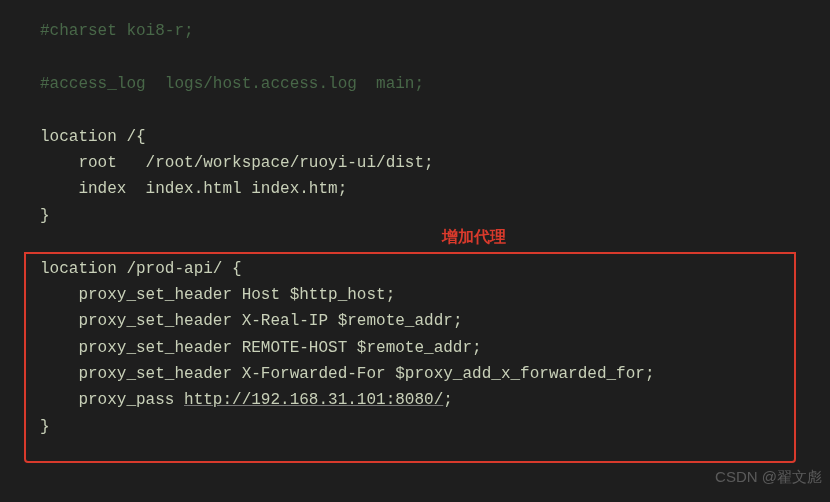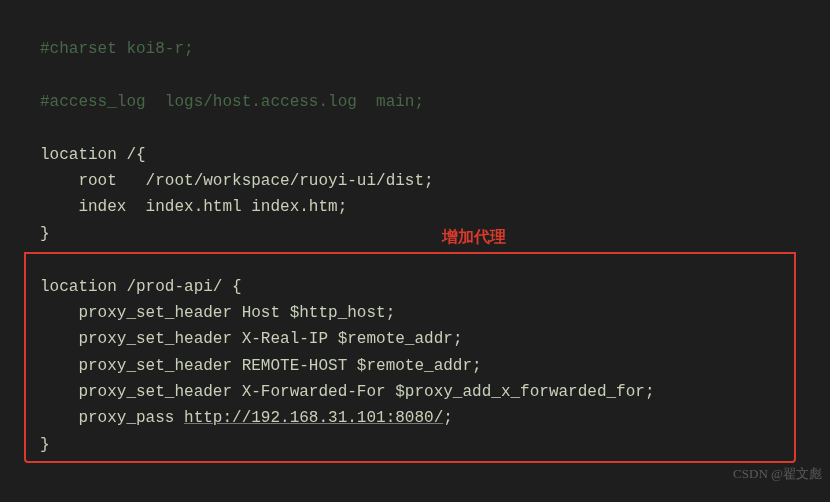--- a/index.html
+++ b/index.html
@@ -9,21 +9,21 @@
     font-family: Consolas, 'Courier New', monospace;
     font-size: 16px;
     line-height: 1.65;
     color: #d4d4d4;
     width: 830px;
     height: 502px;
     overflow: hidden;
     position: relative;
   }
   .code-area {
-    padding: 36px 0 0 40px;
+    padding: 18px 0 0 40px;
     white-space: pre;
   }
   .muted { color: #5c8a5c; opacity:0.68; }
   .kw { color: #c8d0b8; }
   .str { color: #c8d0b8; }
   .guide { color: #555; }
   .red-annot {
     position: absolute;
     color: #d93a2c;
     font-family: "SimSun", "Microsoft YaHei", sans-serif;
@@ -39,23 +39,23 @@
     top: 252px;
     width: 768px;
     height: 207px;
     pointer-events: none;
     border-bottom-left-radius: 4px;
     border-bottom-right-radius: 4px;
   }
   .watermark {
     position: absolute;
     right: 8px;
-    bottom: 18px;
-    font-family: Liberation Serif, serif;
-    font-size: 13px;
+    bottom: 12px;
+    font-family: Liberation Sans, sans-serif;
+    font-size: 15px;
     color: rgba(200,200,200,0.35);
   }
   .u { text-decoration: underline; text-decoration-color: #777; }
 </style>
 </head>
 <body>
 
 <div class="code-area"><span class="muted">#charset koi8-r;</span>
 
 <span class="muted">#access_log  logs/host.access.log  main</span><span class="muted">;</span>

